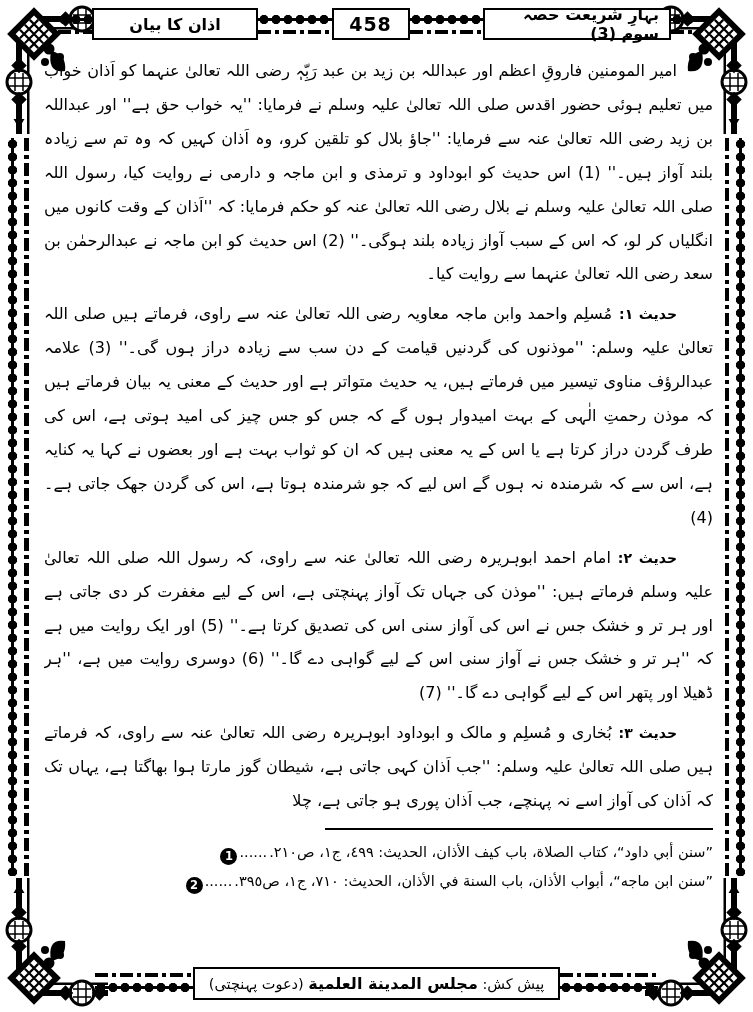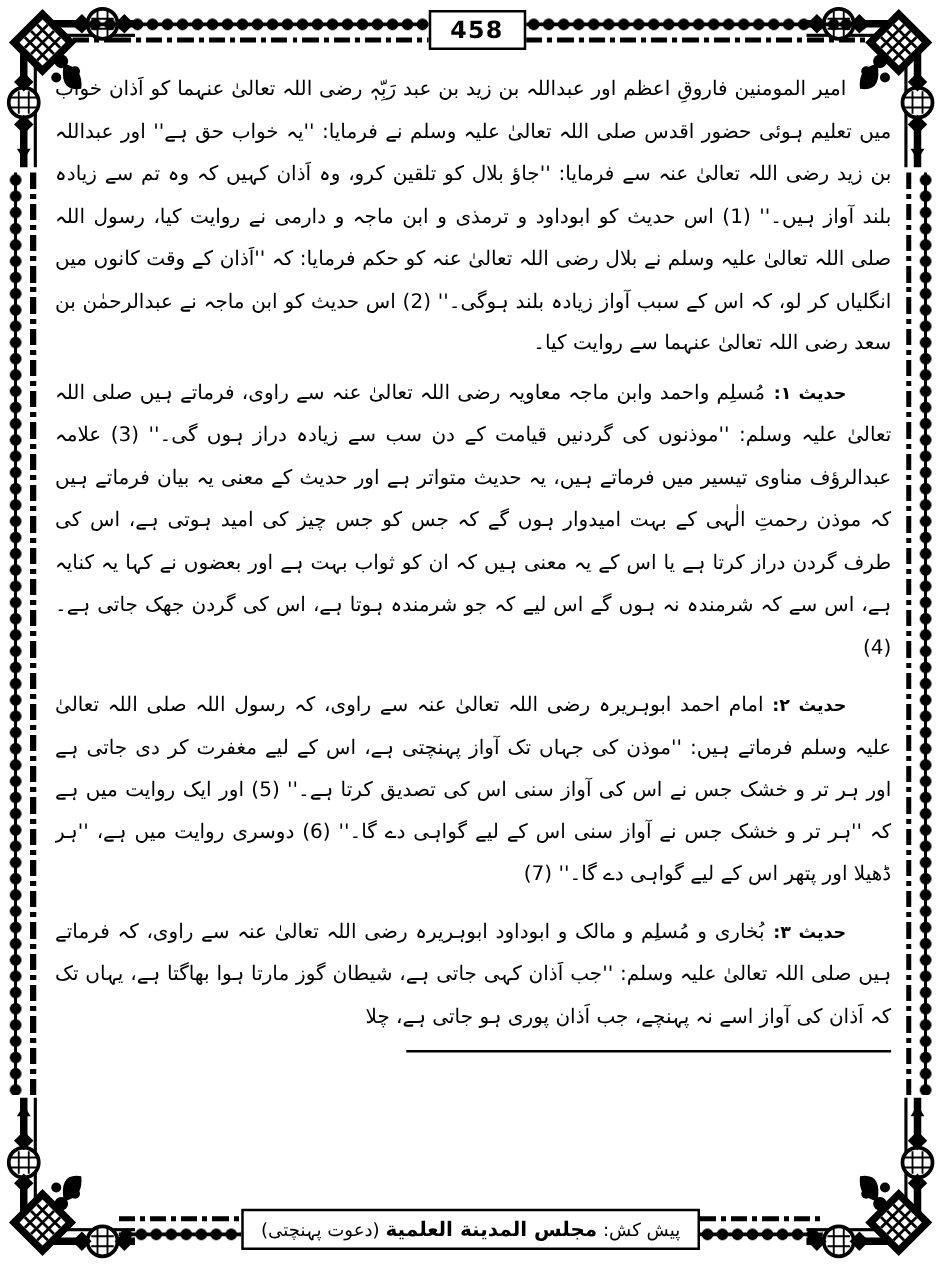--- a/index.html
+++ b/index.html
@@ -46,21 +46,21 @@
   .hbox.pagenum{width:78px;font-weight:bold;font-size:19px;direction:ltr;letter-spacing:1px;}
   .hbox.title-right{width:188px;font-weight:bold;}
   .fbox{border:2.2px solid #000;background:#fff;padding:5px 14px;direction:rtl;font-size:14.5px;white-space:nowrap;}
   .fbox .org{font-weight:bold;font-size:16px;margin-top:32px;}
   
   .content{position:absolute;left:44px;right:40px;top:54px;bottom:62px;overflow:hidden;}
   .bodytext{direction:rtl;text-align:justify;font-size:16px;line-height:2.12;}
   .para{margin:0 0 6px 0;text-indent:36px;}
   .para .hlabel{font-weight:bold;font-size:14px;margin-left:7px;}
   .para .hlabel:empty{display:none;margin:0;}
-  .para.sp{margin-top:12px;}
+  .para.sp{margin-top:0;}
   
   .fn-sep{border-top:2.5px solid #000;width:388px;margin:10px 0 8px auto;}
   .footnotes{direction:rtl;}
   .footnote{text-align:right;font-size:14.5px;line-height:2.0;white-space:nowrap;}
   .fn-num{display:inline-flex;width:17px;height:17px;border-radius:50%;background:#000;color:#fff;
     font-size:11.5px;font-weight:bold;align-items:center;justify-content:center;direction:ltr;
     vertical-align:-3px;}
   .fn-dots{letter-spacing:1px;margin:0 2px;}
 </style>
 </head>
@@ -175,29 +175,31 @@
 <div class="side right">
   <div class="beads-v"></div>
   <div class="dash-v"></div>
 </div>
 
 <div class="hstrip">
   <div class="chain" style="width:34px">
       <div class="beads-h"></div>
       <div class="dash-h"></div>
     </div>
+  <div class="hbox title-left">اذان کا بیان</div>
   <div class="chain grow">
       <div class="beads-h"></div>
       <div class="dash-h"></div>
     </div>
   <div class="hbox pagenum">458</div>
   <div class="chain grow">
       <div class="beads-h"></div>
       <div class="dash-h"></div>
     </div>
+  <div class="hbox title-right">بہارِ شریعت حصہ سوم (3)</div>
   <div class="chain" style="width:26px">
       <div class="beads-h"></div>
       <div class="dash-h"></div>
     </div>
 </div>
 
 <div class="content">
   <div class="bodytext">
     <p class="para">
       <span>امیر المومنین فاروقِ اعظم اور عبداللہ بن زید بن عبد رَبِّہٖ رضی اللہ تعالیٰ عنہما کو اَذان خواب میں تعلیم ہوئی حضور اقدس صلی اللہ تعالیٰ علیہ وسلم نے فرمایا: ''یہ خواب حق ہے'' اور عبداللہ بن زید رضی اللہ تعالیٰ عنہ سے فرمایا: ''جاؤ بلال کو تلقین کرو، وہ اَذان کہیں کہ وہ تم سے زیادہ بلند آواز ہیں۔'' (1) اس حدیث کو ابوداود و ترمذی و ابن ماجہ و دارمی نے روایت کیا، رسول اللہ صلی اللہ تعالیٰ علیہ وسلم نے بلال رضی اللہ تعالیٰ عنہ کو حکم فرمایا: کہ ''اَذان کے وقت کانوں میں انگلیاں کر لو، کہ اس کے سبب آواز زیادہ بلند ہوگی۔'' (2) اس حدیث کو ابن ماجہ نے عبدالرحمٰن بن سعد رضی اللہ تعالیٰ عنہما سے روایت کیا۔</span>
@@ -209,20 +211,26 @@
       <b class="hlabel">حدیث ۲:</b><span>امام احمد ابوہریرہ رضی اللہ تعالیٰ عنہ سے راوی، کہ رسول اللہ صلی اللہ تعالیٰ علیہ وسلم فرماتے ہیں: ''موذن کی جہاں تک آواز پہنچتی ہے، اس کے لیے مغفرت کر دی جاتی ہے اور ہر تر و خشک جس نے اس کی آواز سنی اس کی تصدیق کرتا ہے۔'' (5) اور ایک روایت میں ہے کہ ''ہر تر و خشک جس نے آواز سنی اس کے لیے گواہی دے گا۔'' (6) دوسری روایت میں ہے، ''ہر ڈھیلا اور پتھر اس کے لیے گواہی دے گا۔'' (7)</span>
     </p>
     <p class="para sp">
       <b class="hlabel">حدیث ۳:</b><span>بُخاری و مُسلِم و مالک و ابوداود ابوہریرہ رضی اللہ تعالیٰ عنہ سے راوی، کہ فرماتے ہیں صلی اللہ تعالیٰ علیہ وسلم: ''جب اَذان کہی جاتی ہے، شیطان گوز مارتا ہوا بھاگتا ہے، یہاں تک کہ اَذان کی آواز اسے نہ پہنچے، جب اَذان پوری ہو جاتی ہے، چلا</span>
     </p>
   </div>
 
   <div class="fn-sep"></div>
 
   <div class="footnotes">
+    <div class="footnote">
+      <span class="fn-text">”سنن أبي داود“، كتاب الصلاة، باب كيف الأذان، الحديث: ٤٩٩، ج١، ص٢١٠.</span><span class="fn-dots">......</span><span class="fn-num">1</span>
+    </div>
+    <div class="footnote">
+      <span class="fn-text">”سنن ابن ماجه“، أبواب الأذان، باب السنة في الأذان، الحديث: ٧١٠، ج١، ص٣٩٥.</span><span class="fn-dots">......</span><span class="fn-num">2</span>
+    </div>
 
   </div>
 </div>
 
 <div class="fstrip">
   <div class="chain grow flip">
       <div class="beads-h"></div>
       <div class="dash-h"></div>
     </div>
   <div class="fbox">

